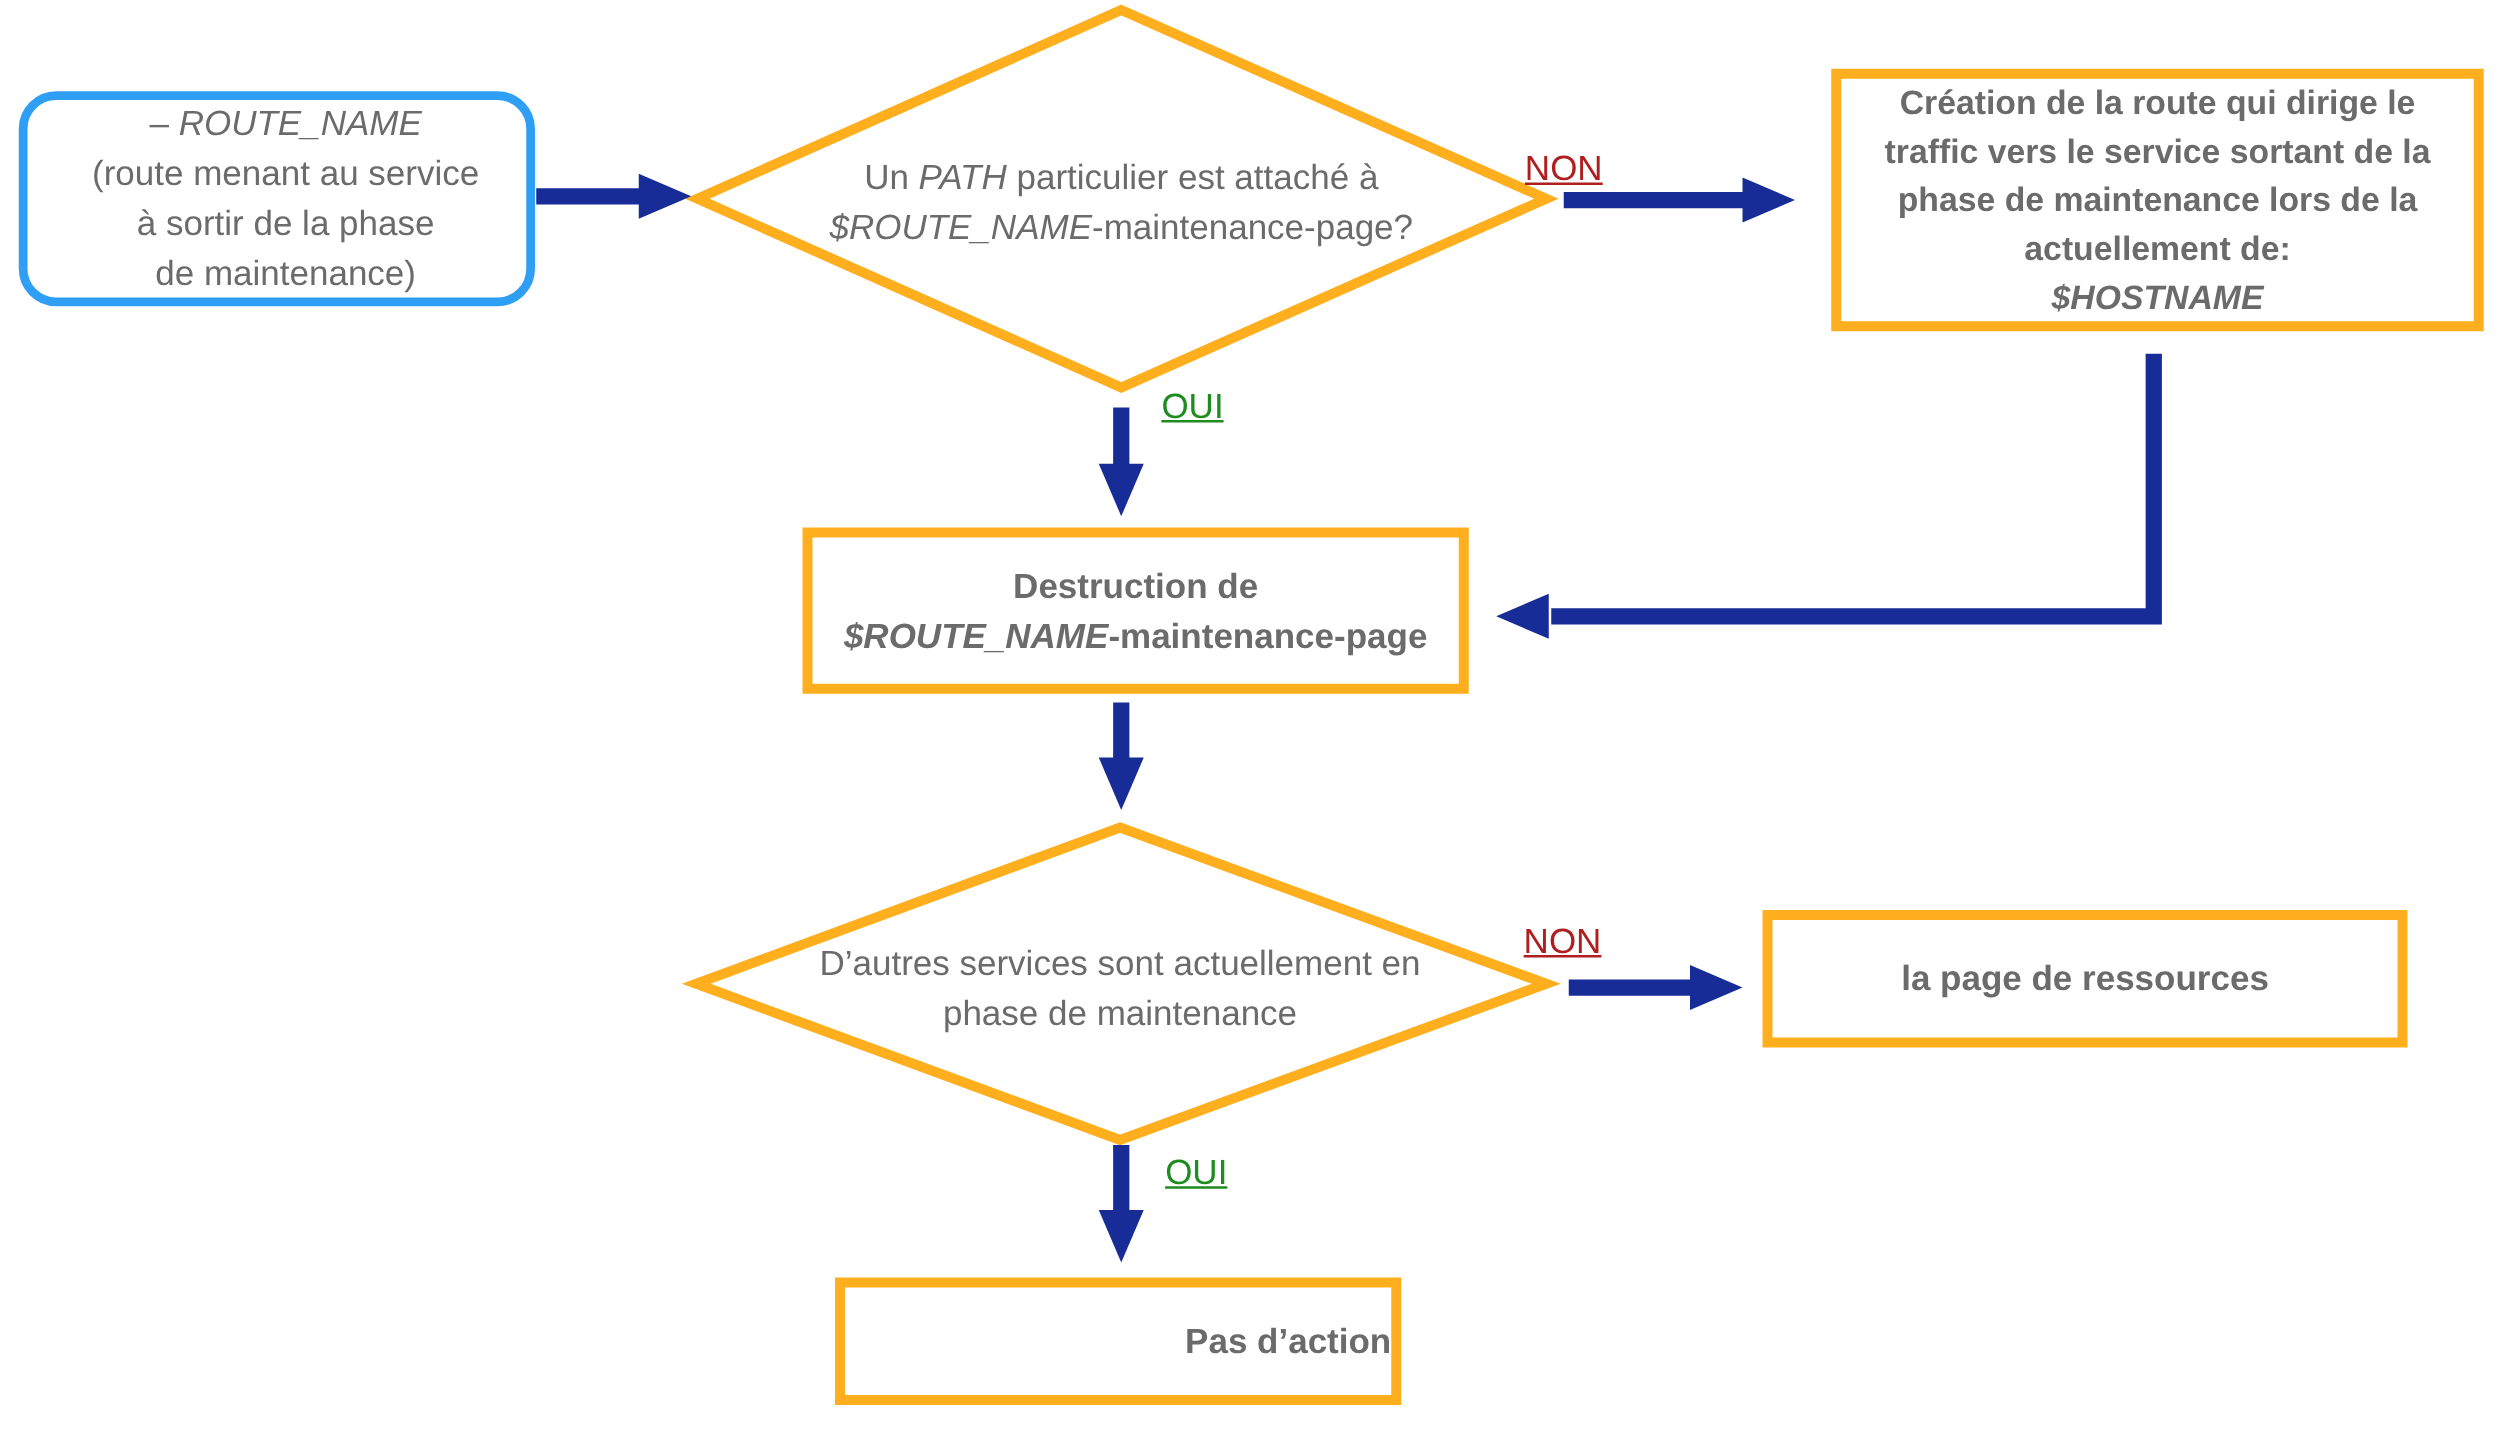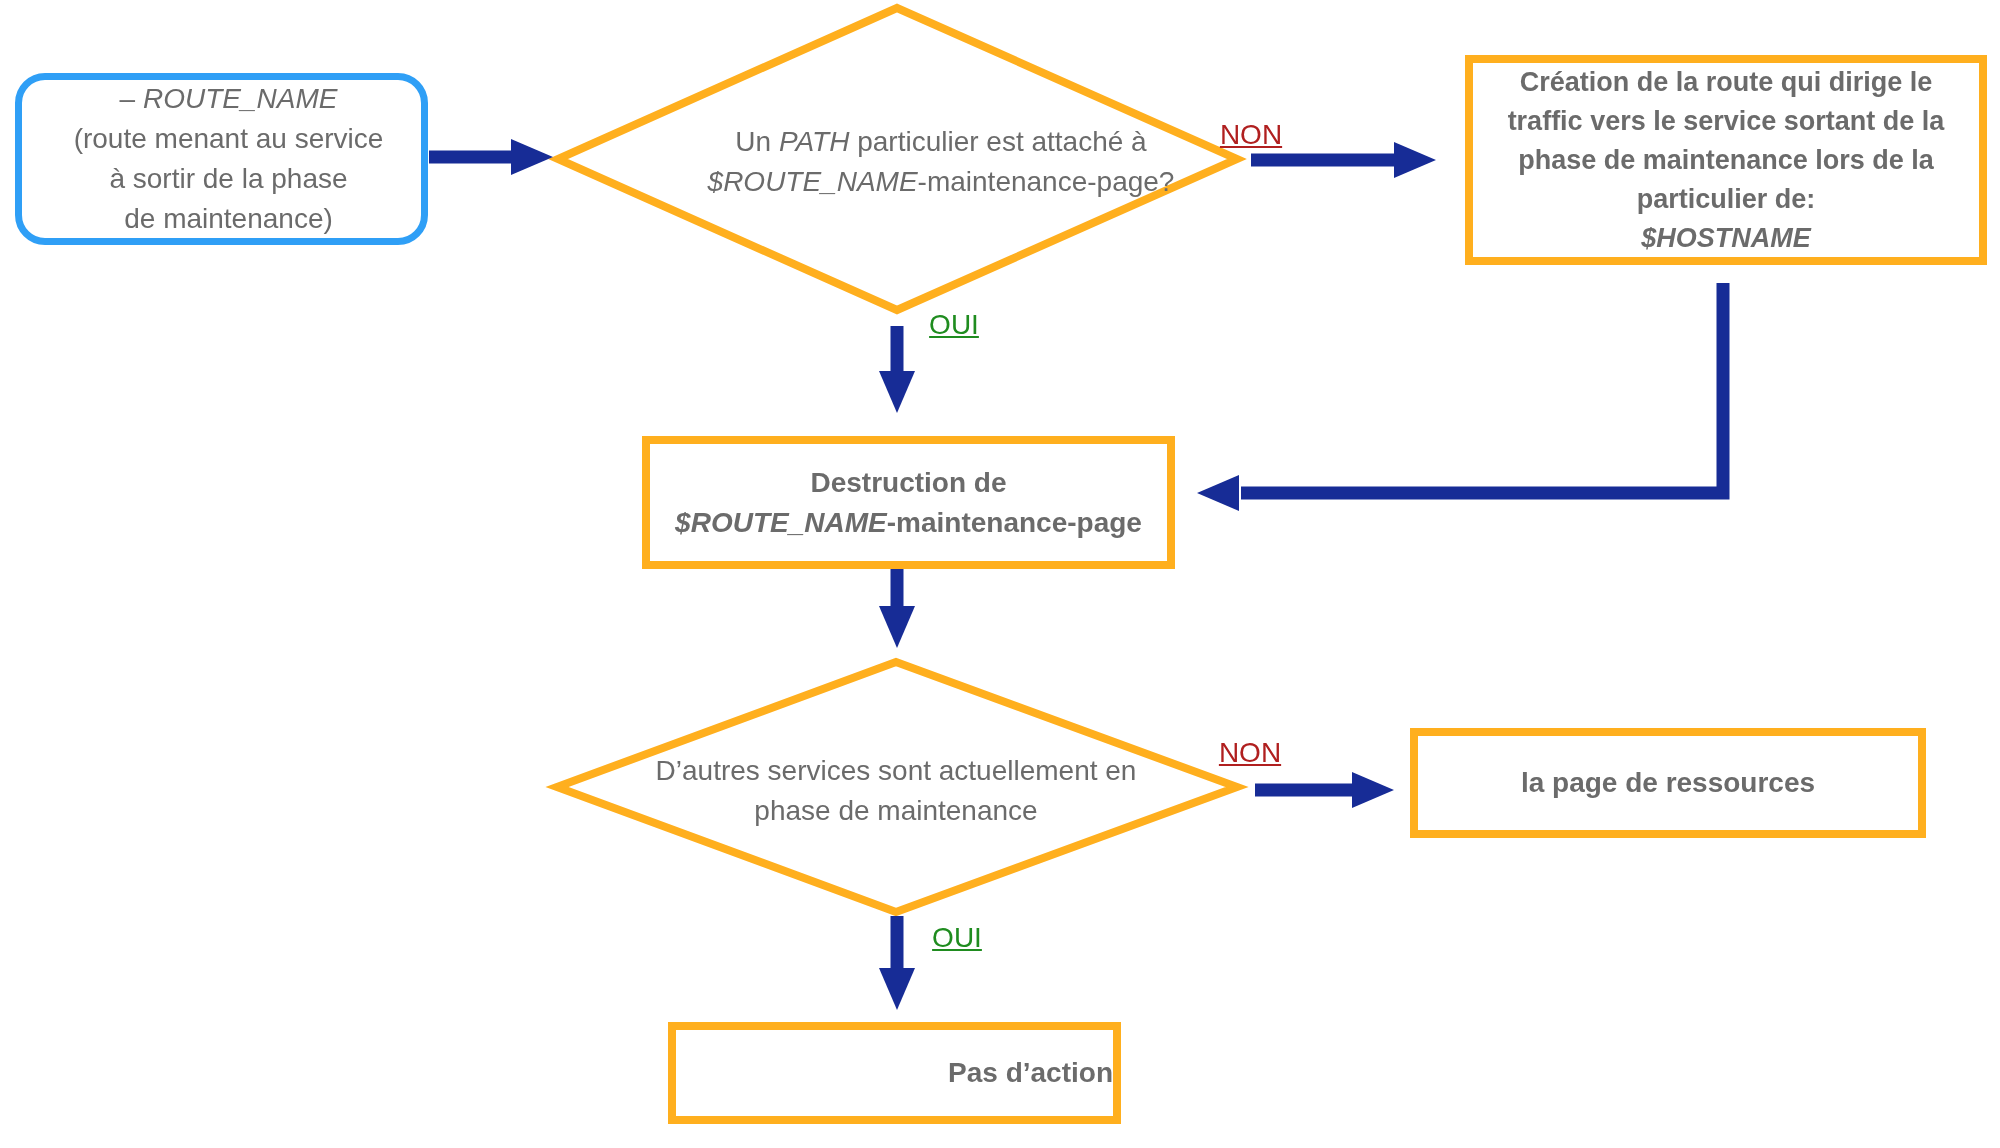--- a/index.html
+++ b/index.html
@@ -35,21 +35,21 @@
     font-size:28px;font-weight:500;white-space:nowrap;text-decoration:underline;
   }
   .elabel-no{color:#B01F1F;}
   .elabel-yes{color:#1F8C1F;}
   
   .node-start{left:15px;top:73px;width:413px;height:172px;}
   .node-creation{left:1465px;top:55px;width:522px;height:210px;}
   .node-destruction{left:642px;top:422px;width:533px;height:133px;}
   .node-ressources{left:1410px;top:728px;width:516px;height:110px;}
   .node-action{left:668px;top:1022px;width:453px;height:102px;}
-  .dtext-decision1{left:897px;top:162px;margin-left:44px;}
+  .dtext-decision1{left:897px;top:162px;}
   .dtext-decision2{left:896px;top:791px;}
   .elabel-non1{left:1251px;top:135px;}
   .elabel-oui1{left:954px;top:325px;}
   .elabel-non2{left:1250px;top:753px;}
   .elabel-oui2{left:957px;top:938px;}
 </style>
 </head>
 <body>
 
 <div class="canvas" style="color: rgb(107, 107, 107);">
@@ -104,25 +104,25 @@
 
   <div class="dtext dtext-decision1">
     <div class="tline"><span>Un </span><span class="it">PATH</span><span> particulier est attaché à</span></div>
     <div class="tline"><span class="it">$ROUTE_NAME</span><span>-maintenance-page?</span></div>
   </div>
 
   <div class="node node-creation border-orange" style="border-color: rgb(255, 175, 30);">
     <div class="tline">Création de la route qui dirige le</div>
     <div class="tline">traffic vers le service sortant de la</div>
     <div class="tline">phase de maintenance lors de la</div>
-    <div class="tline">particulier de:</div>
+    <div class="tline">actuellement de:</div>
     <div class="tline it">$HOSTNAME</div>
   </div>
 
-  <div class="node node-destruction border-orange" style="border-color: rgb(255, 175, 30); margin-top: 14px;">
+  <div class="node node-destruction border-orange" style="border-color: rgb(255, 175, 30);">
     <div class="tline">Destruction de</div>
     <div class="tline"><span class="it">$ROUTE_NAME</span><span>-maintenance-page</span></div>
   </div>
 
   <div class="dtext dtext-decision2">
     <div class="tline">D’autres services sont actuellement en</div>
     <div class="tline">phase de maintenance</div>
   </div>
 
   <div class="node node-ressources border-orange" style="border-color: rgb(255, 175, 30);">

